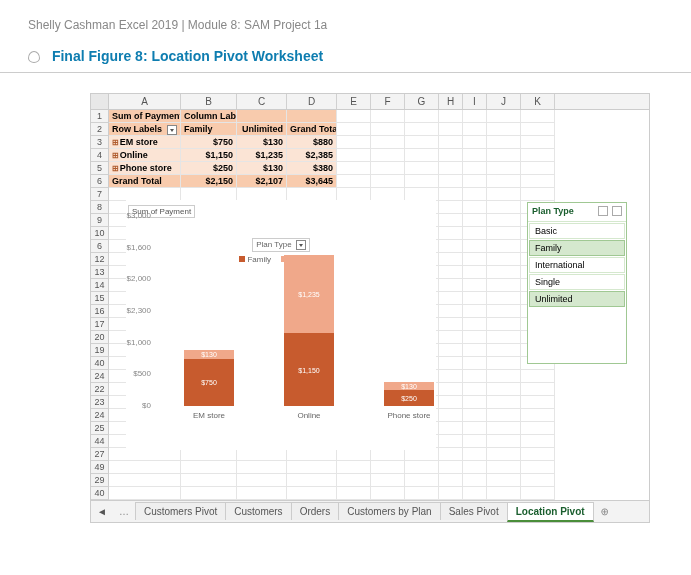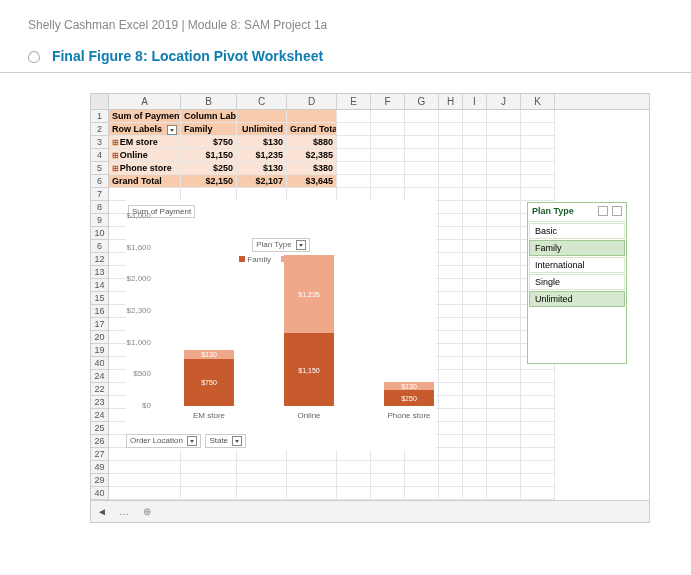--- a/index.html
+++ b/index.html
@@ -107,21 +107,21 @@
             <div class="rh">16</div>
             <div class="rh">17</div>
             <div class="rh">20</div>
             <div class="rh">19</div>
             <div class="rh">40</div>
             <div class="rh">24</div>
             <div class="rh">22</div>
             <div class="rh">23</div>
             <div class="rh">24</div>
             <div class="rh">25</div>
-            <div class="rh">26</div>
+            <div class="rh">44</div>
             <div class="rh">27</div>
             <div class="rh">49</div>
             <div class="rh">29</div>
             <div class="rh">40</div>
           </div>
       <div class="cells" id="cells-slot">
             <div class="cell-row">
               <div class="cell peach-dark bold" style="width: 72px;">Sum of Payment</div>
               <div class="cell peach-dark bold" style="width: 56px;">Column Labels</div>
               <div class="cell peach-dark" style="width: 50px;"></div>
@@ -549,24 +549,20 @@
             </div>
           </div>
     </div>
     <div class="legend-box">
       <div class="legend-title"><span>Plan Type</span> <span class="dropdown-btn"></span></div>
       <div>
         <span class="legend-item"><span class="legend-sw bar-family"></span><span>Family</span></span>
         <span class="legend-item"><span class="legend-sw bar-unlimited"></span><span>Unlimited</span></span>
       </div>
     </div>
-    <div class="slicer-controls">
-      <span class="slicer-ctrl"><span>Order Location</span> <span class="dropdown-btn"></span></span>
-      <span class="slicer-ctrl"><span>State</span> <span class="dropdown-btn"></span></span>
-    </div>
   </div>
 
   <div class="slicer">
     <div class="slicer-head">
       <span>Plan Type</span>
       <span class="slicer-icons">
         <span></span>
         <span></span>
       </span>
     </div>
@@ -576,17 +572,18 @@
           <div class="slicer-item">International</div>
           <div class="slicer-item">Single</div>
           <div class="slicer-item sel">Unlimited</div>
         </div>
     <div style="height:55px"></div>
   </div>
 
   <div class="tabstrip">
     <span class="tab-nav">◄</span>
     <span class="dots">…</span>
+    <span id="tabs-slot"><span class="tab">Customers Pivot</span><span class="tab">Customers</span><span class="tab">Orders</span><span class="tab">Customers by Plan</span><span class="tab">Sales Pivot</span><span class="tab active">Location Pivot</span></span>
     <span class="tab-add">⊕</span>
   </div>
 
 </div>
 </div>
 
 </body></html>

